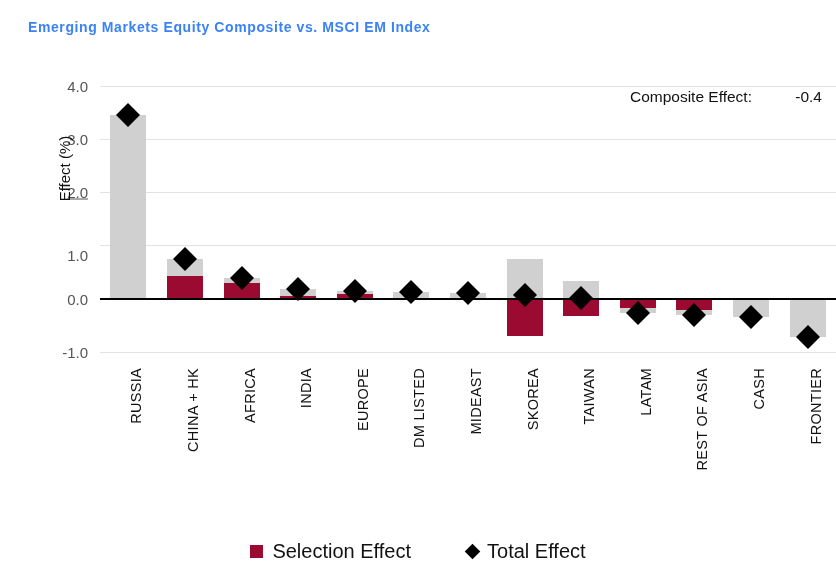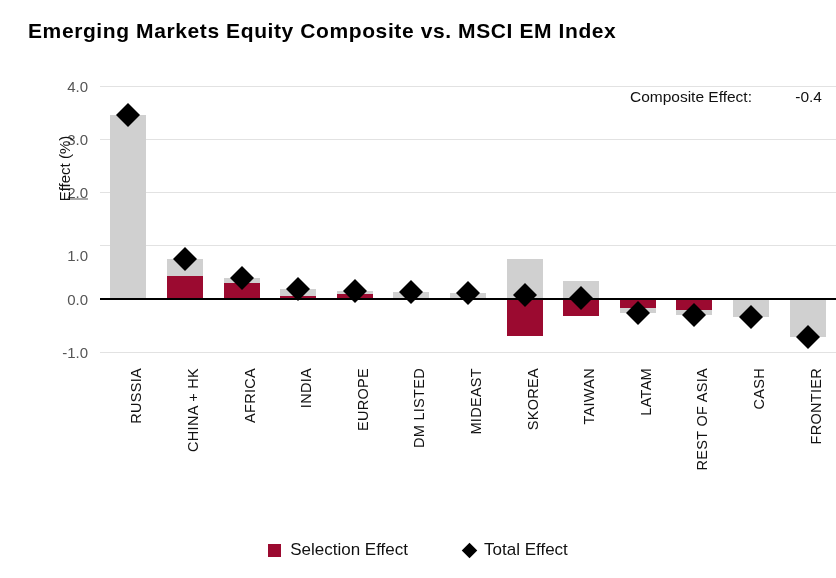--- a/index.html
+++ b/index.html
@@ -13,24 +13,24 @@
     font-family: "Liberation Sans", sans-serif;
     color: #000000;
     overflow: hidden;
     position: relative;
   }
 
   #chart-title {
     position: absolute;
     left: 28px;
     top: 19px;
-    font-size: 21px;
+    font-size: 14px;
     font-weight: bold;
     letter-spacing: 0.6px;
-    color: #000000;
+    color: #3b82f6;
     white-space: nowrap;
   }
 
   
   #plot-area {
     position: absolute;
     left: 100px;
     top: 78px;
     width: 736px;
     height: 287px;
@@ -162,21 +162,21 @@
     width: 836px;
     display: flex;
     justify-content: center;
     align-items: center;
     gap: 56px;
   }
   .legend-item {
     display: flex;
     align-items: center;
     gap: 9px;
-    font-size: 17px;
+    font-size: 20px;
     color: #111111;
   }
   .swatch-square {
     width: 13px;
     height: 13px;
     display: inline-block;
   }
   .swatch-diamond {
     width: 11px;
     height: 11px;

